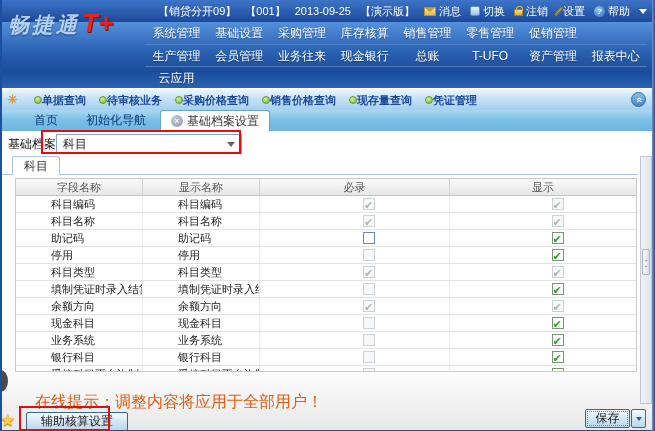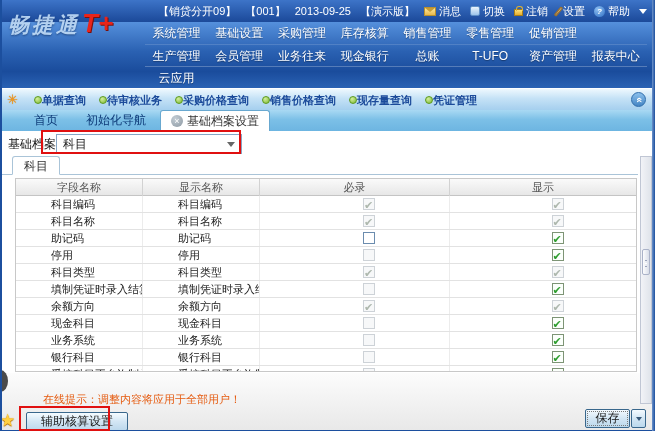--- a/index.html
+++ b/index.html
@@ -89,21 +89,21 @@
 
   .vscroll { position:absolute; right:3px; top:25px; width:12px; height:248px;
     background:linear-gradient(90deg,#f2f3f7,#dfe3ea); border:1px solid #c0c6d4; }
   .vthumb { position:absolute; left:1px; right:1px; top:92px; height:26px;
     background:linear-gradient(90deg,#fdfdfe,#d8dde8); border:1px solid #aab2c8; border-radius:2px; }
   .vthumb::after { content:""; position:absolute; left:2px; right:2px; top:10px; height:5px;
     border-top:1px solid #9aa3ba; border-bottom:1px solid #9aa3ba; background:linear-gradient(#fff,#fff) center/100% 1px no-repeat, transparent; }
 
   .bottom-panel { position:absolute; left:2px; top:242px; width:651px; height:58px;
     background:linear-gradient(180deg,#fcfcfc,#e8e8e8); }
-  .hint { position:absolute; left:43px; top:261px; font-size:11px; color:#e55b10; }
+  .hint { position:absolute; left:35px; top:261px; font-size:16px; color:#e55b10; }
   .btn { font-family:inherit; font-size:12px; color:#1a1a1a; cursor:pointer;
     background:linear-gradient(180deg,#f5fbff,#d3e6f4 50%,#bcd8ec); border:1px solid #39678c; border-radius:2px; }
   .aux-btn { position:absolute; left:26px; top:281px; height:19px; padding:0 14px; }
   .save-btn { position:absolute; left:585px; top:278px; width:45px; height:19px; outline:1px dotted #7a7a7a; outline-offset:-3px; }
   .save-caret-btn { position:absolute; left:631px; top:278px; width:15px; height:19px; display:flex; align-items:center; justify-content:center; }
   .save-caret-btn i { width:0; height:0; border:3px solid transparent; border-top:4px solid #3a5a7a; margin-top:3px; }
 
   
   .ann { position:absolute; border:2px solid #e01010; z-index:30; pointer-events:none; }
   .ann-select { left:41px; top:-1px; width:200px; height:24px; }

